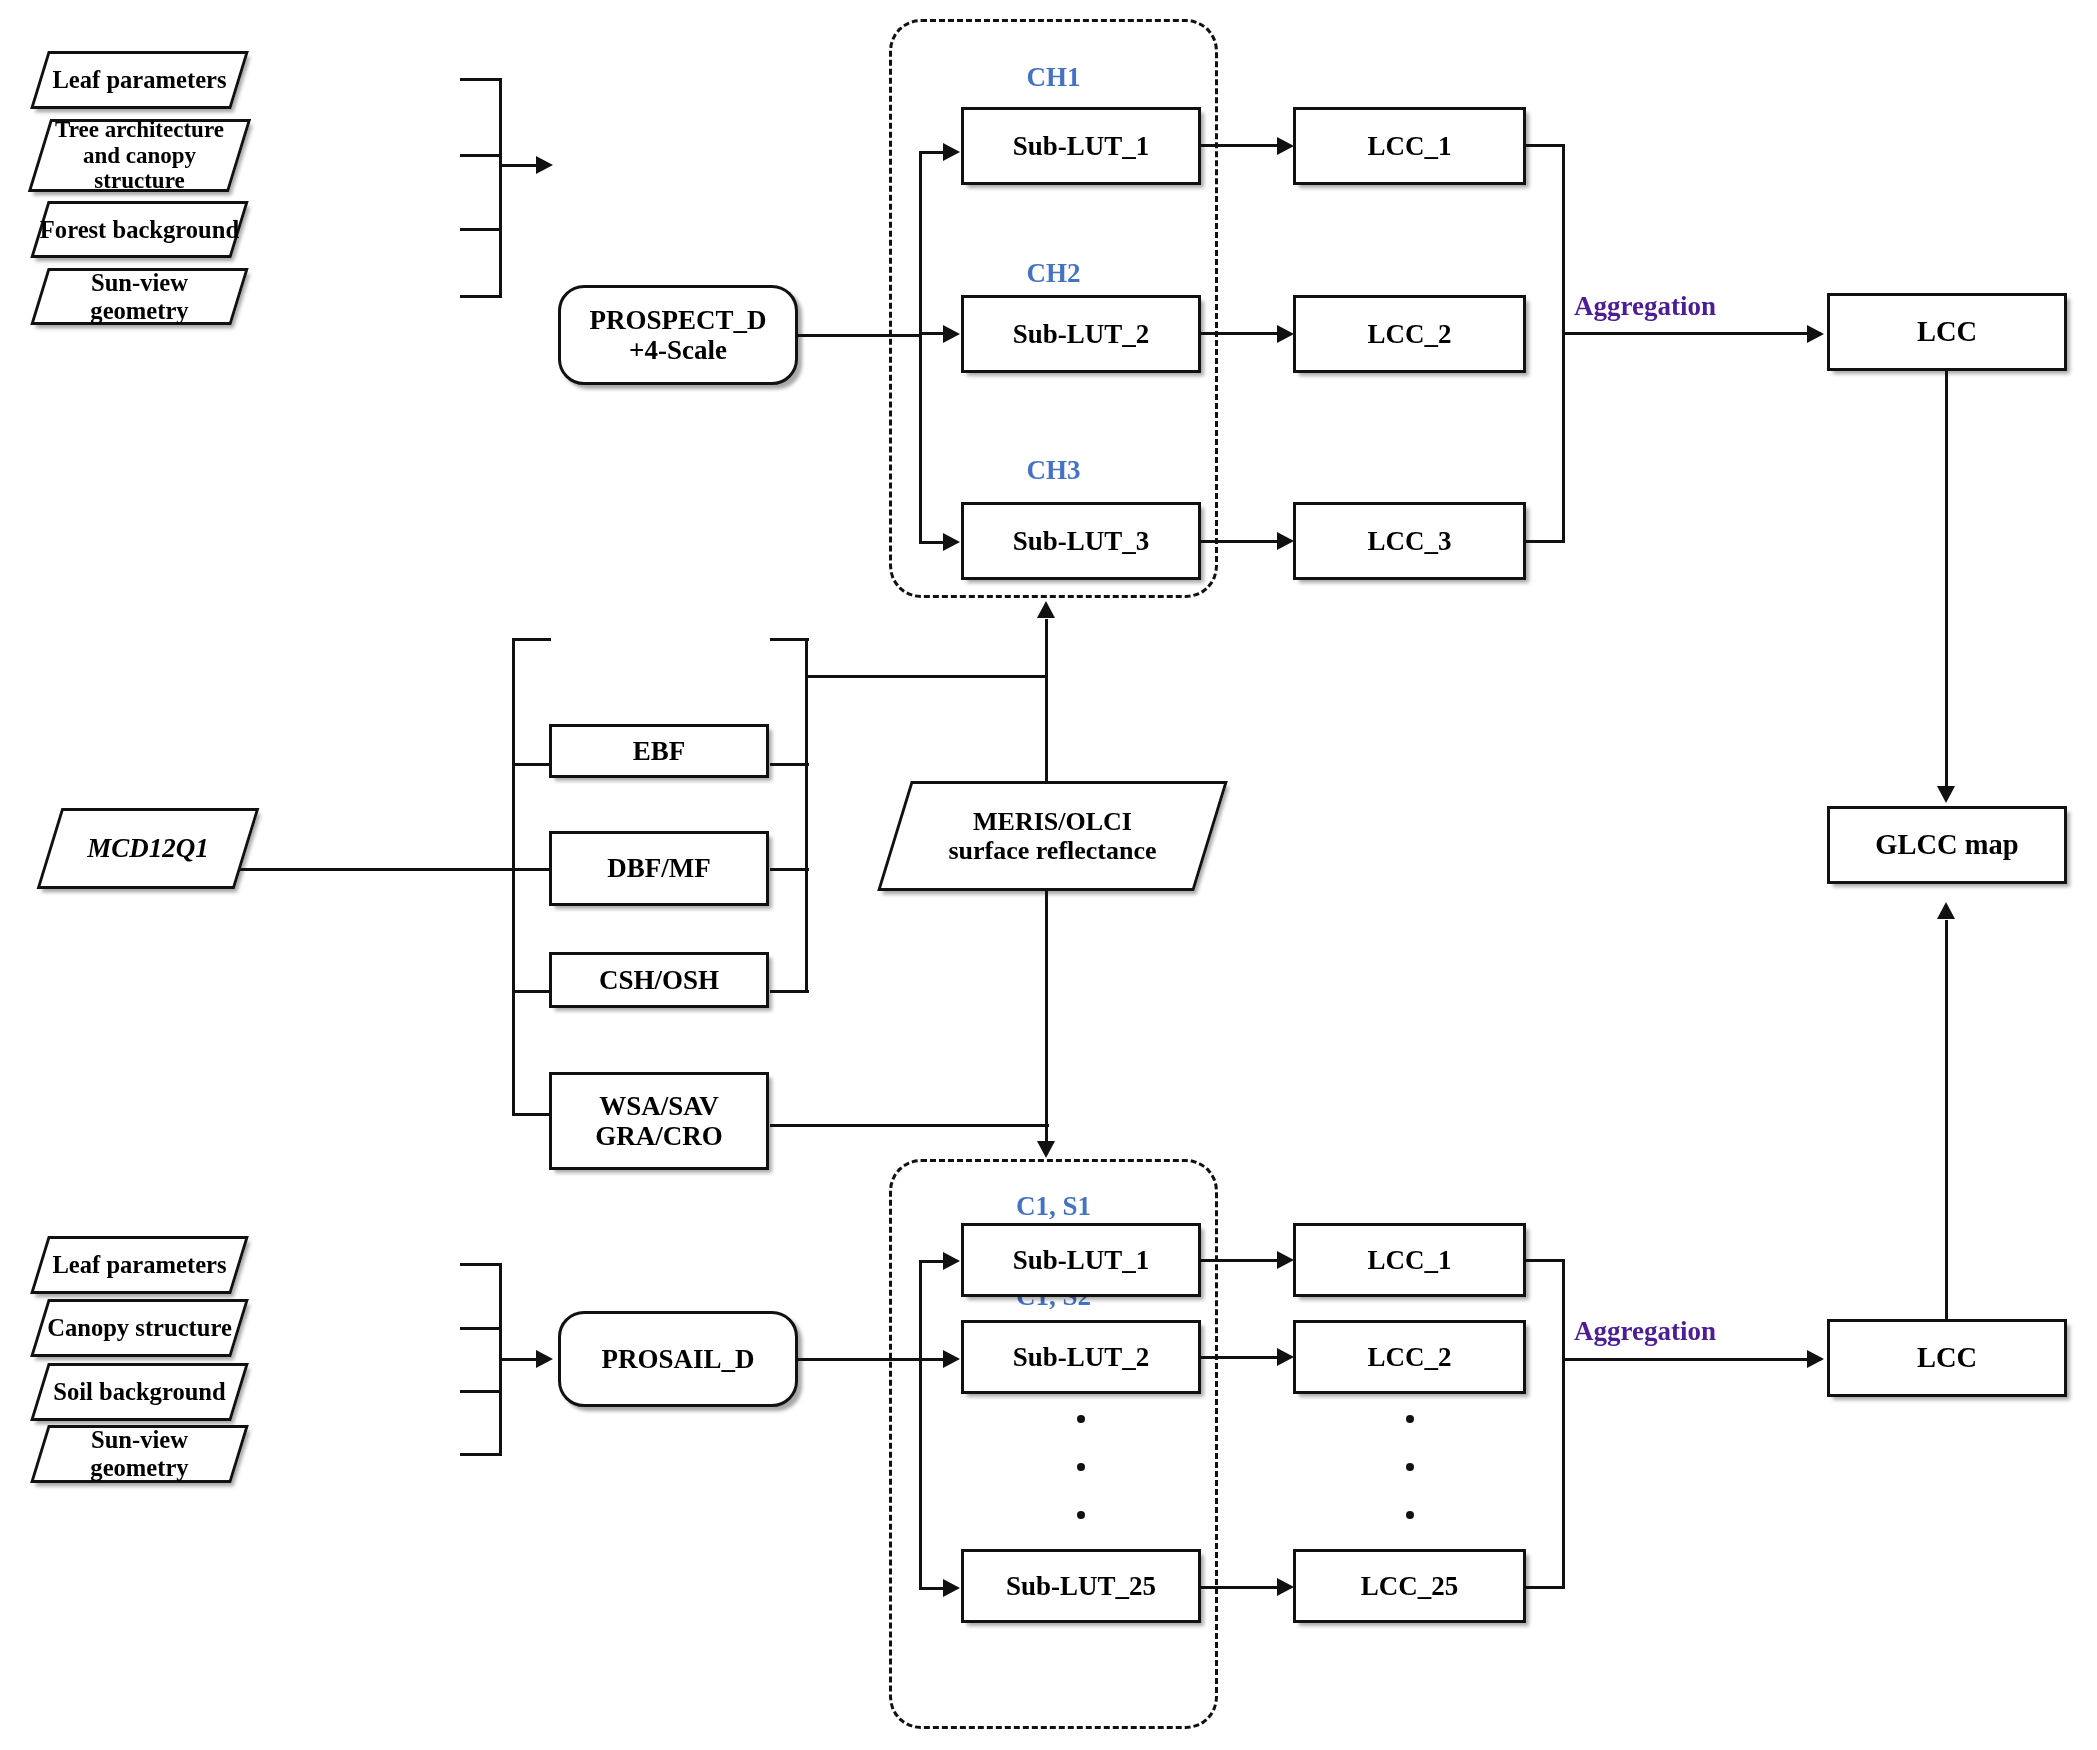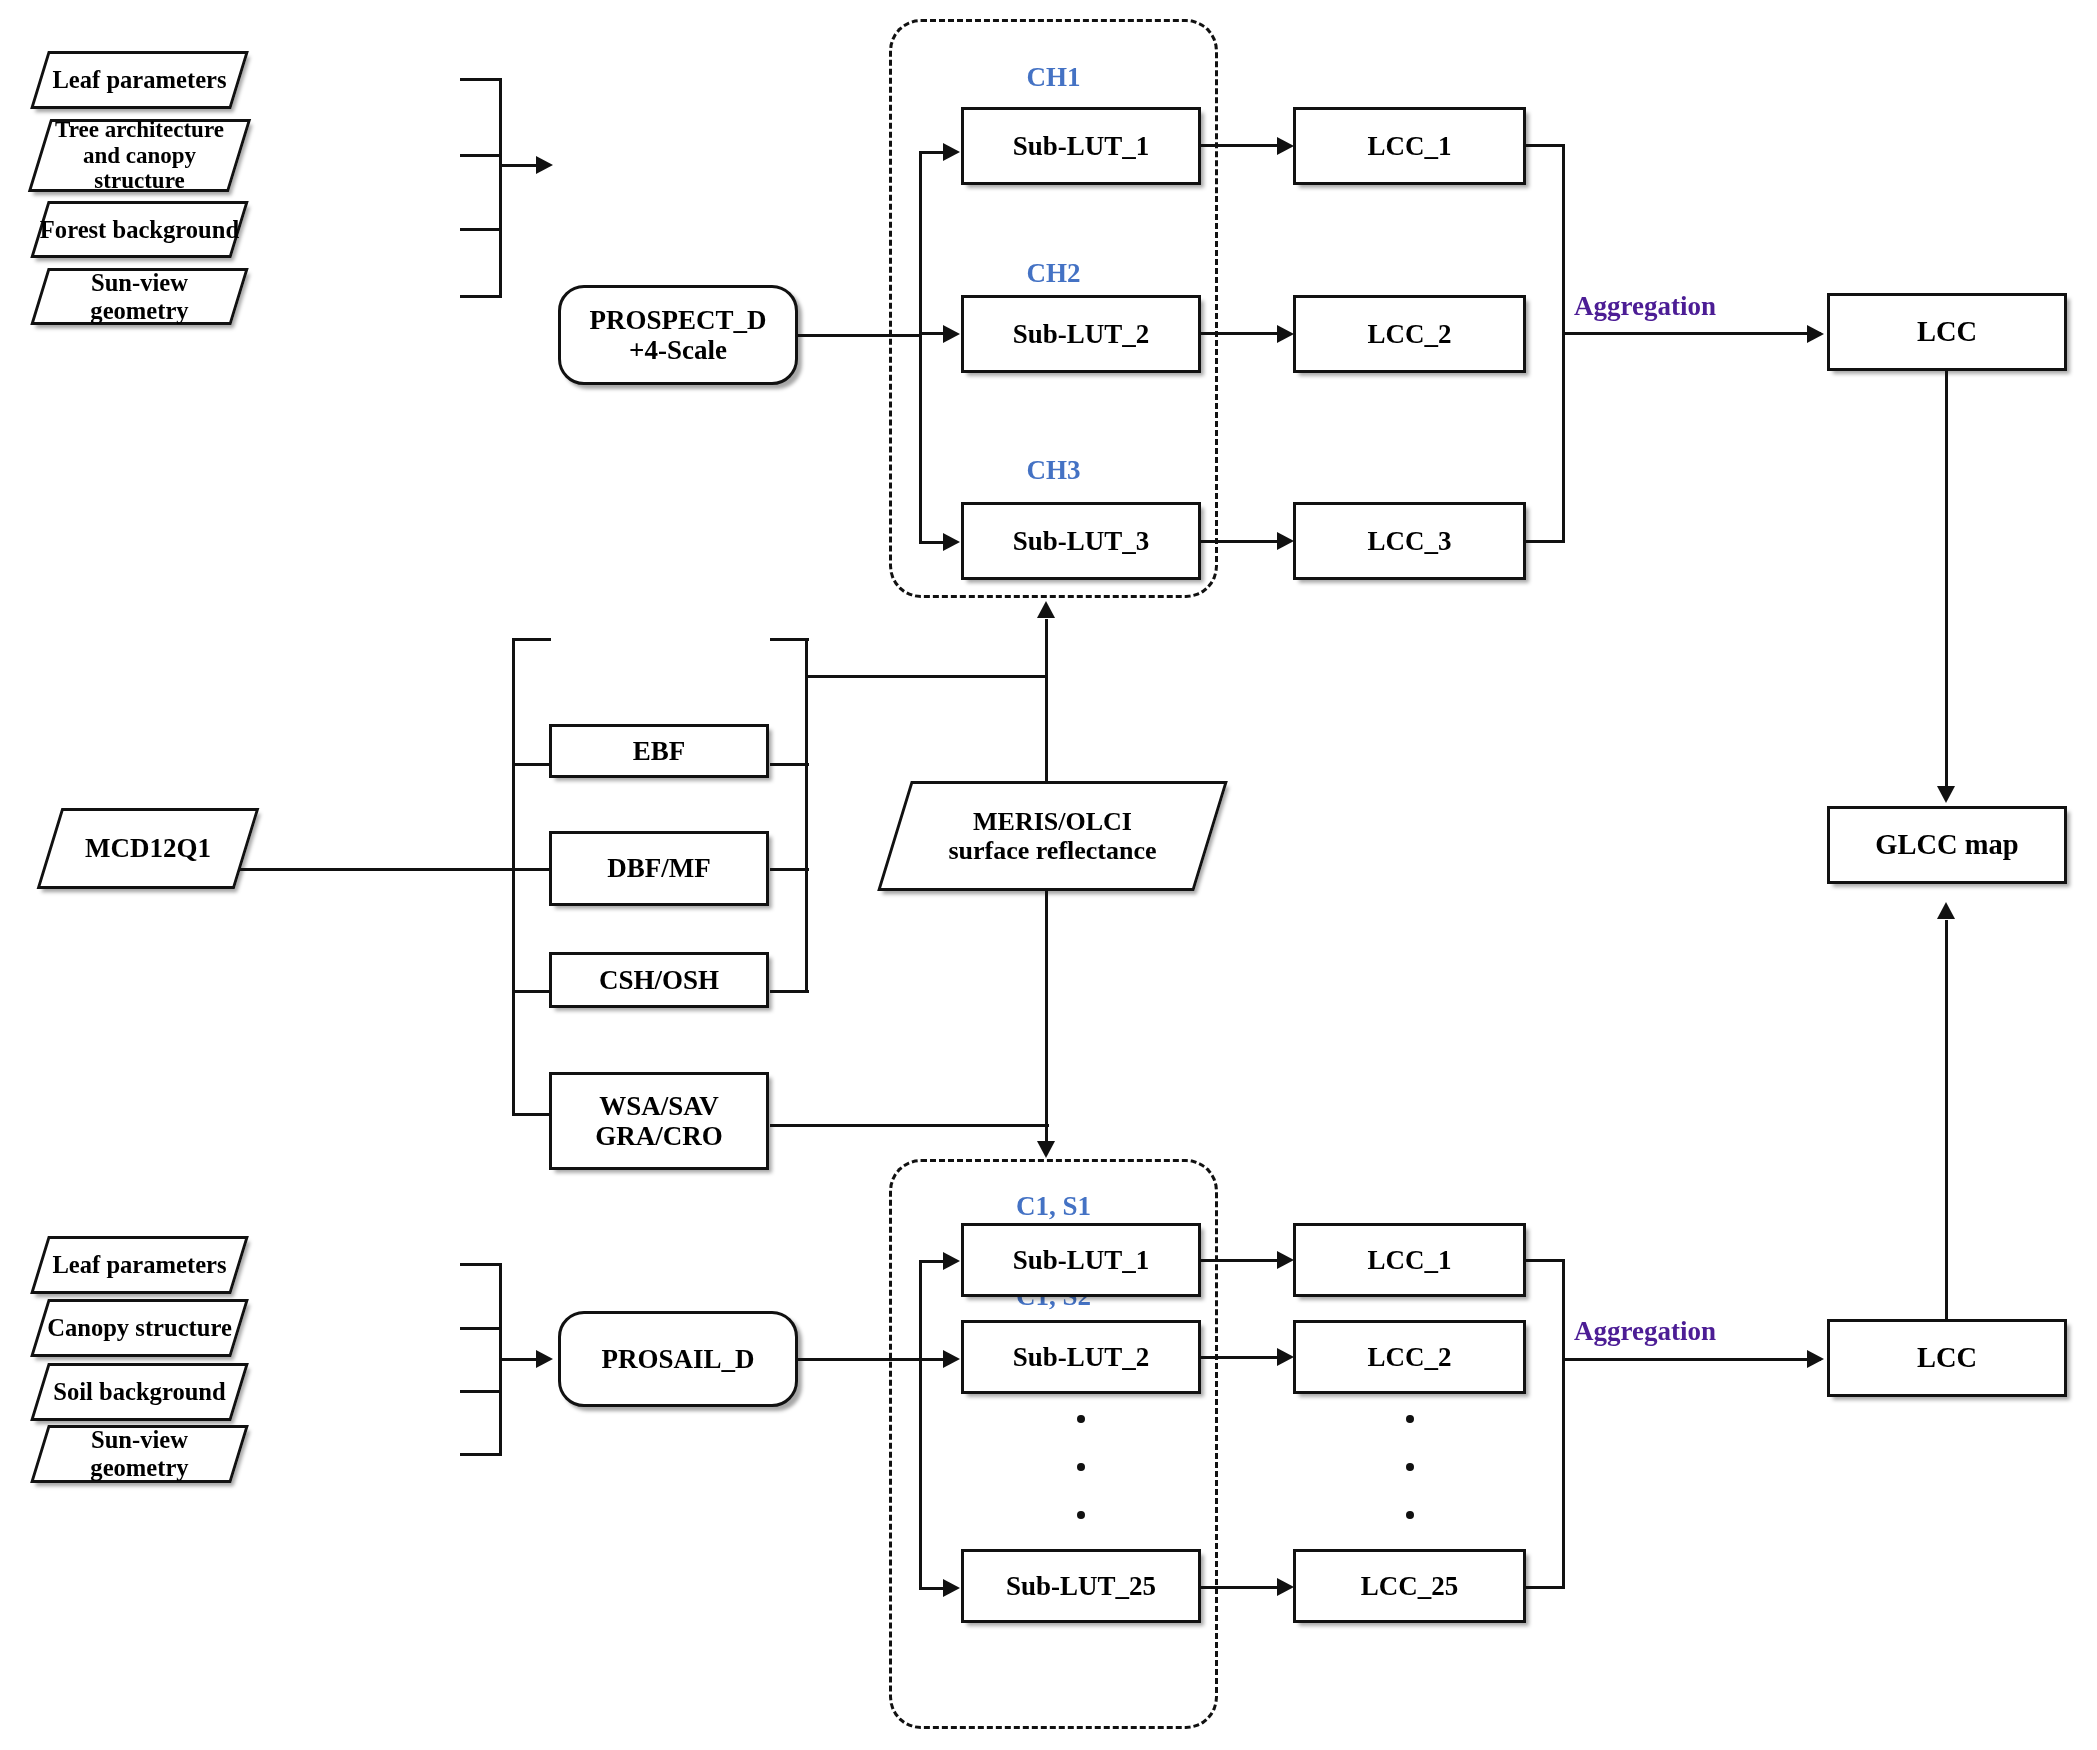--- a/index.html
+++ b/index.html
@@ -121,21 +121,21 @@
   <div class="ln h" style="left:1526px;top:540px;width:39px;"></div>
   <div class="ln v" style="left:1562px;top:144px;height:398px;"></div>
   <div class="ln h" style="left:1562px;top:332px;width:259px;"></div>
   <div class="arrow ar-r" style="left:1807px;top:325px;"></div>
   <div class="lab" style="left:1574px;top:291px;font-size:27px;">Aggregation</div>
 
   <div class="node rect" style="left:1827px;top:293px;width:240px;height:78px;font-size:28.5px;">LCC</div>
 
   <div class="para" style="left:49px;top:808px;width:198px;height:81px;">
     <div class="skin"></div>
-    <div class="txt" style="font-size:27px;">MCD12Q1</div>
+    <div class="txt" style="font-size:27px;font-style:italic;">MCD12Q1</div>
   </div>
   <div class="ln h" style="left:240px;top:868px;width:311px;"></div>
 
   <div class="ln v" style="left:512px;top:638px;height:476px;"></div>
   <div class="ln h" style="left:512px;top:638px;width:39px;"></div>
   <div class="ln h" style="left:512px;top:763px;width:39px;"></div>
   <div class="ln h" style="left:512px;top:868px;width:39px;"></div>
   <div class="ln h" style="left:512px;top:990px;width:39px;"></div>
   <div class="ln h" style="left:512px;top:1113px;width:39px;"></div>
 

